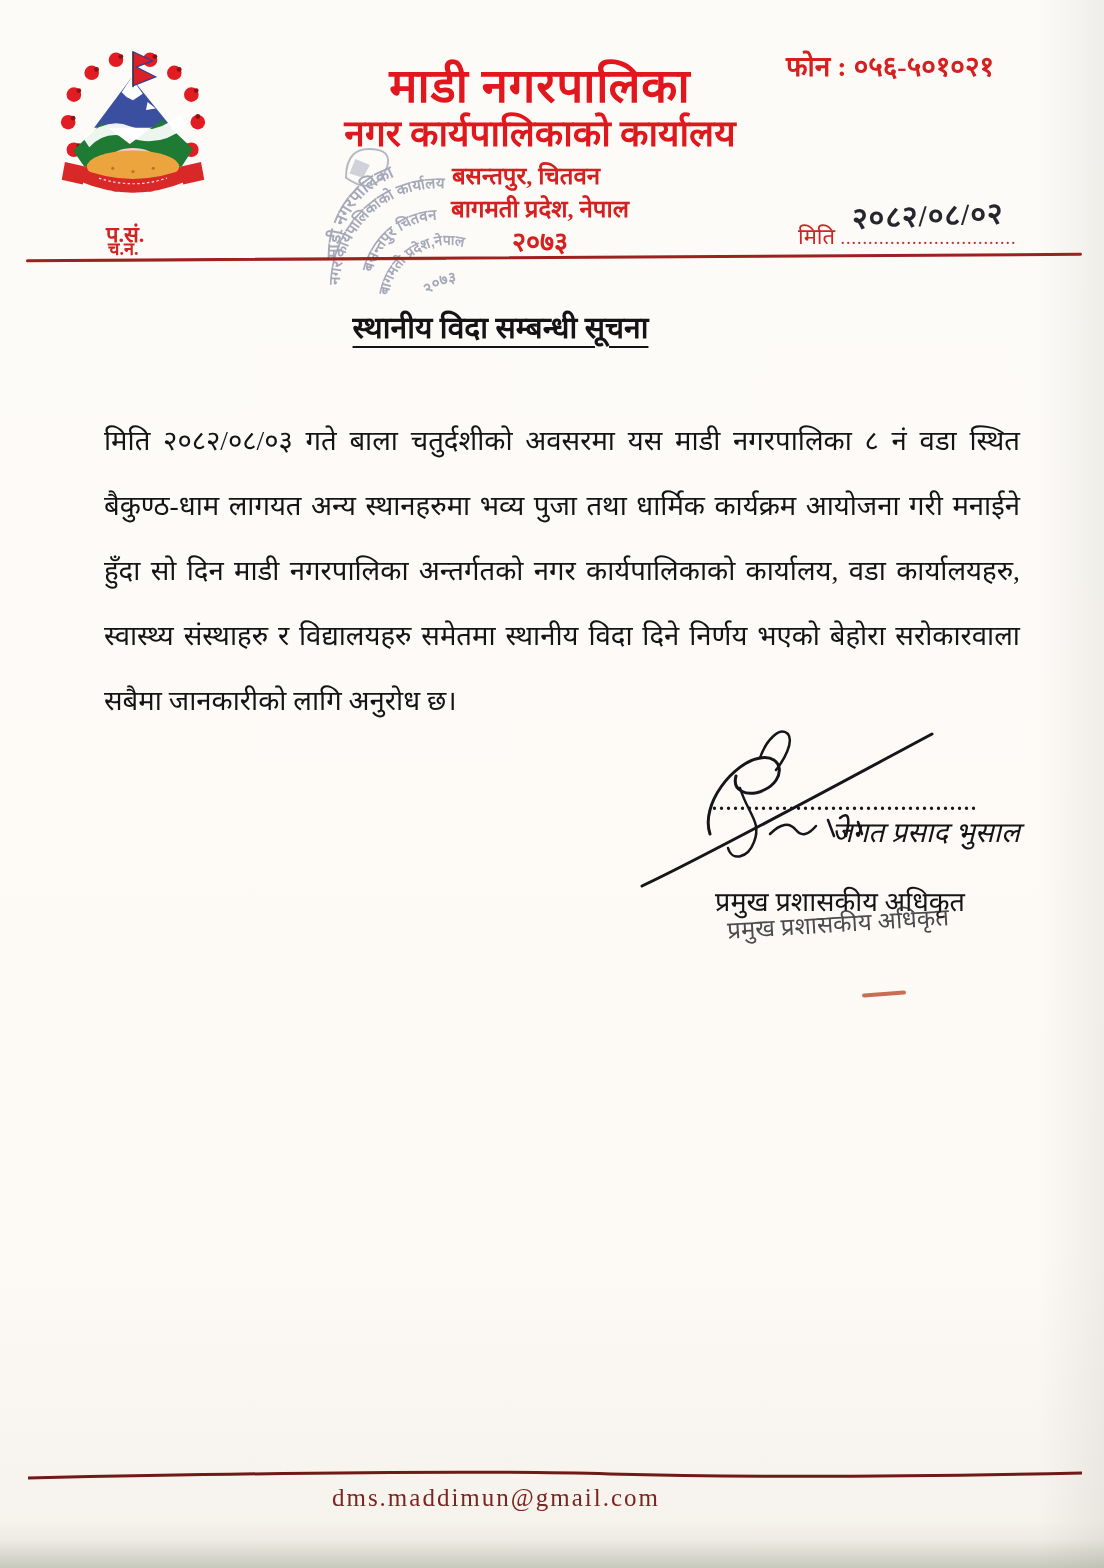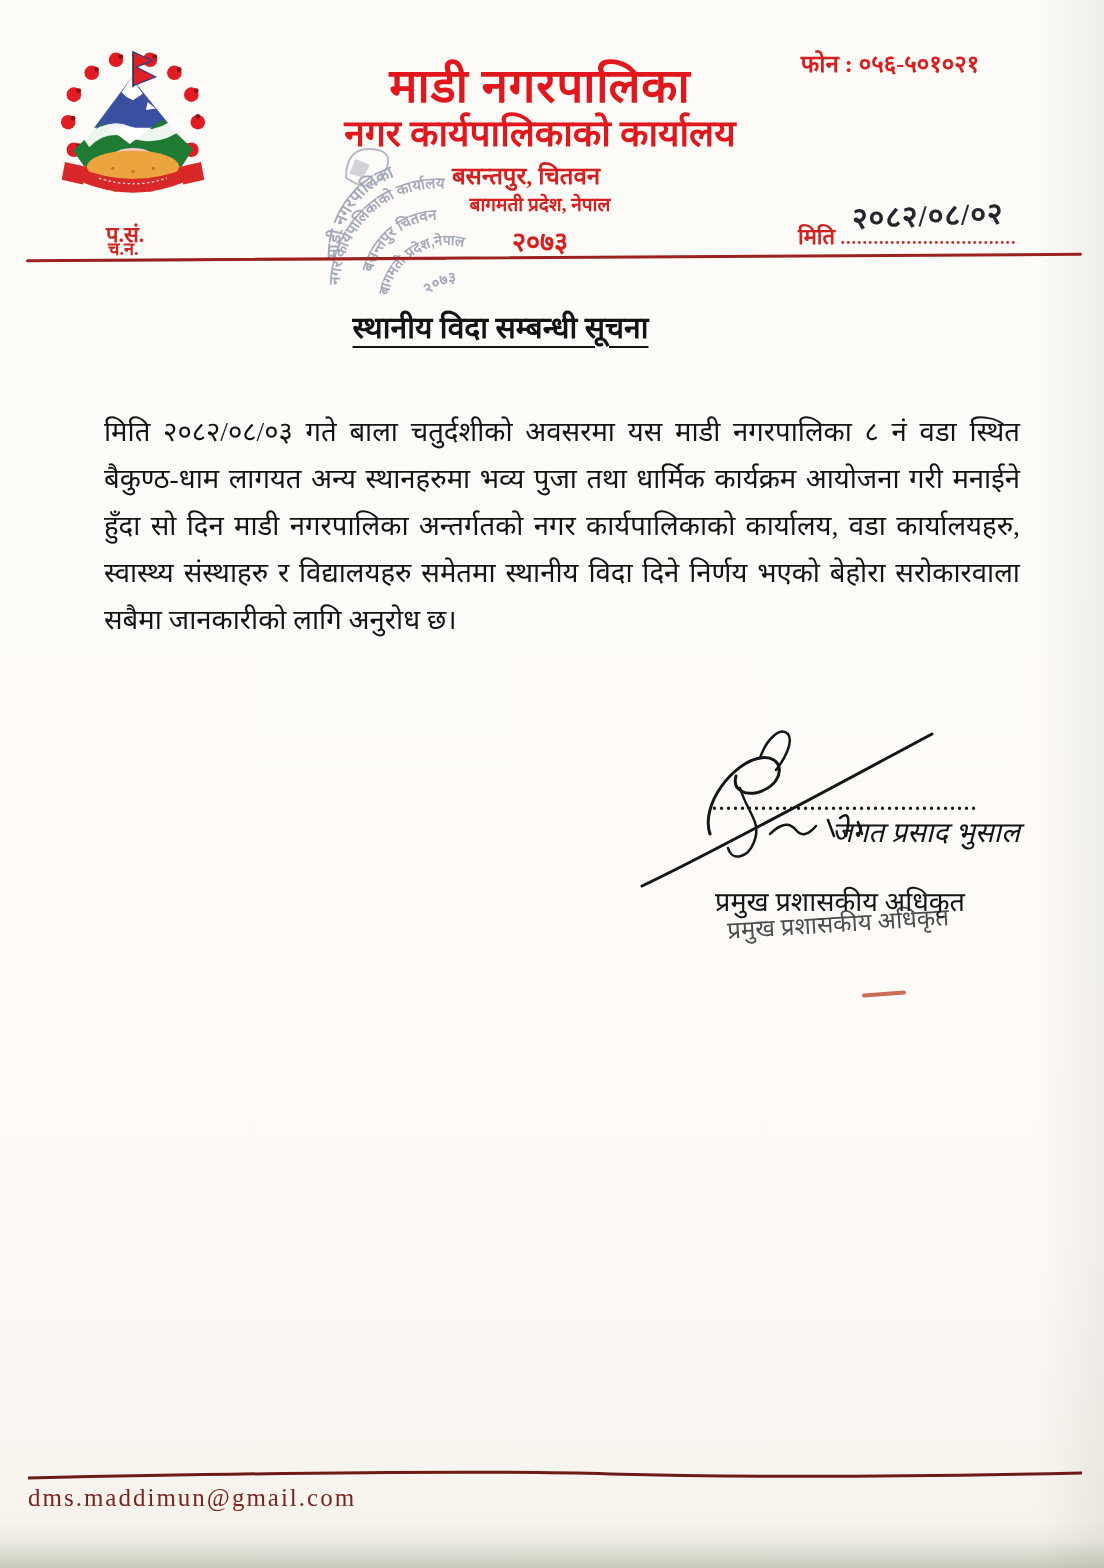--- a/index.html
+++ b/index.html
@@ -12,47 +12,47 @@
       linear-gradient(180deg, #fdfbf8 0%, #fdfaf6 80%, #f6f2ec 97%, #e3e2d8 100%);
     overflow:hidden;
     font-family:"Liberation Serif", serif;
     color:#1c1c1f;
   }
   .abs{position:absolute;}
   
   .org-name{left:210px;top:52px;width:660px;text-align:center;font-size:47px;font-weight:bold;color:#e0181d;letter-spacing:1px;}
   .office-name{left:210px;top:106px;width:660px;text-align:center;font-size:37px;font-weight:bold;color:#e0181d;}
   .addr1{left:216px;top:158px;width:620px;text-align:center;font-size:24px;font-weight:bold;color:#d5201f;}
-  .addr2{left:230px;top:191px;width:620px;text-align:center;font-size:19px;font-weight:bold;color:#d5201f;}
+  .addr2{left:230px;top:191px;width:620px;text-align:center;font-size:24px;font-weight:bold;color:#d5201f;}
   .year{left:230px;top:222px;width:620px;text-align:center;font-size:27px;font-weight:bold;color:#d5201f;}
-  .phone{left:700px;top:46px;width:380px;text-align:center;font-size:24px;font-weight:bold;color:#d5201f;}
+  .phone{left:700px;top:46px;width:380px;text-align:center;font-size:28px;font-weight:bold;color:#d5201f;}
   .ref-no{left:106px;top:198px;font-size:22px;font-weight:bold;color:#cf2522;margin-top:20px;}
   .disp-no{left:108px;top:236px;font-size:18px;font-weight:bold;color:#cf2522;}
-  .miti-row{left:798px;top:220px;font-size:22px;font-weight:bold;color:#cf2522;white-space:nowrap;}
+  .miti-row{left:798px;top:220px;font-size:22px;font-weight:normal;color:#cf2522;white-space:nowrap;}
   .miti-dots{color:#b33; letter-spacing:1px;font-size:18px;}
   .miti-value{left:852px;top:194px;font-size:30px;color:#26262e;transform:rotate(-2deg);font-weight:bold;letter-spacing:1px;}
   .head-rule{left:26px;top:256px;width:1056px;height:3px;background:#9c2220;transform:rotate(-0.35deg);border-radius:2px;}
   .head-rule2{left:26px;top:260px;width:420px;height:1px;background:rgba(156,34,32,.6);transform:rotate(-0.3deg);}
   
   .stamp-wrap{left:278px;top:96px;width:250px;height:250px;opacity:.62;transform:rotate(-28deg);}
   
   .subject{left:0;top:306px;width:1001px;text-align:center;font-size:30px;font-weight:bold;color:#141417;
            text-decoration:underline;text-underline-offset:8px;text-decoration-thickness:2px;}
   
-  .body-par{left:104px;top:408px;width:916px;font-size:27.5px;line-height:47px;text-align:justify;color:#141417;}
+  .body-par{left:104px;top:408px;width:916px;font-size:27.5px;line-height:65px;text-align:justify;color:#141417;}
   
   .sig-svg{left:636px;top:718px;width:310px;height:185px;}
   .sig-dots{left:712px;top:792px;width:200px;font-size:20px;letter-spacing:2px;color:#17171b;font-weight:bold;}
   .sig-name{left:660px;top:812px;width:360px;text-align:right;font-size:28px;color:#141417;font-style:italic;}
   .sig-title{left:650px;top:882px;width:380px;text-align:center;font-size:27px;color:#141417;}
   .sig-stamp-title{left:648px;top:906px;width:380px;text-align:center;font-size:24px;color:#2c2c30;opacity:.85;transform:rotate(-3.5deg);}
   .pen-dash{left:862px;top:992px;width:44px;height:4px;background:#c05438;transform:rotate(-4deg);border-radius:2px;opacity:.85;}
   
   .footer-line-svg{left:0;top:1468px;width:1104px;height:14px;}
-  .footer-email{left:0;top:1484px;width:992px;text-align:left;font-size:25px;color:#7b2522;letter-spacing:2px;margin-left:28px;}
+  .footer-email{left:0;top:1484px;width:992px;text-align:center;font-size:25px;color:#7b2522;letter-spacing:2px;}
   .bottom-edge{left:0;top:1540px;width:1104px;height:28px;background:linear-gradient(180deg, rgba(0,0,0,0) 0%, rgba(130,138,120,.28) 100%);}
 </style>
 </head>
 <body>
 
 <div class="page">
 
   <svg class="abs" style="left:52px;top:44px;" width="162" height="158" viewBox="0 0 200 192">
 
     <g>

